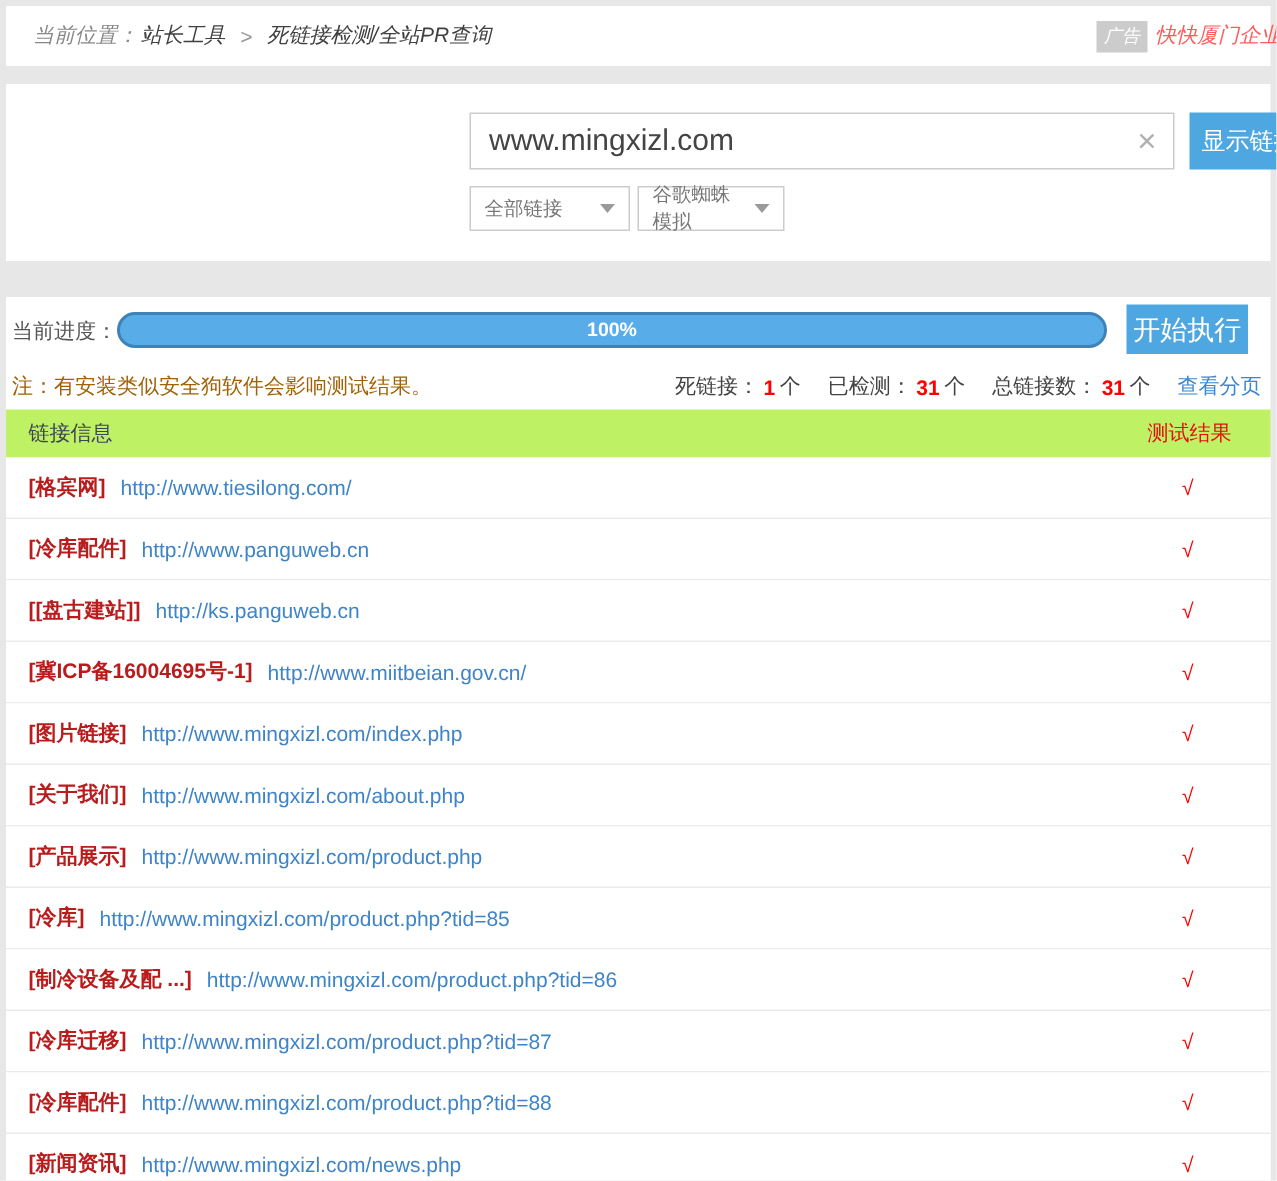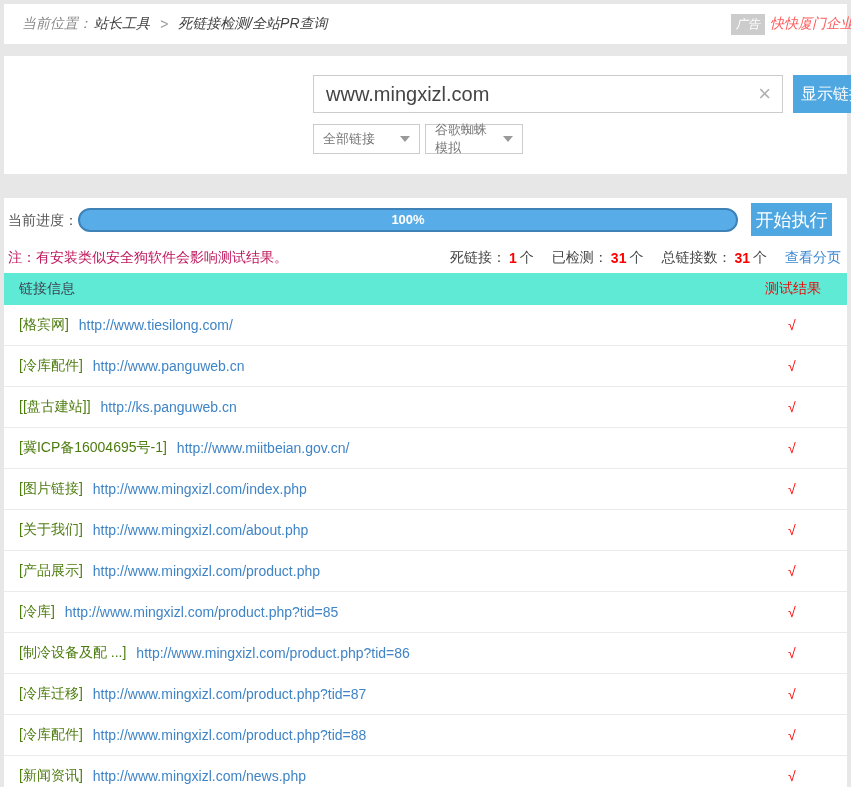--- a/index.html
+++ b/index.html
@@ -36,34 +36,34 @@
   .progress-row { position:relative; height:44px; }
   .progress-label { position:absolute; left:4px; top:14px; font-size:14px; color:#555; }
   .progress-bar { position:absolute; left:74px; top:10px; width:660px; height:24px;
     border:2px solid #3e82b7; border-radius:12px; background:#58ade9; }
   .progress-text { display:block; text-align:center; line-height:20px; color:#fff; font-weight:bold; font-size:13px; }
   .start-btn { position:absolute; left:747px; top:5px; width:81px; height:33px; background:#4ea7e0;
     color:#fff; border:none; font-size:18px; cursor:pointer; font-family:inherit; }
 
   .status-row { position:relative; height:31px; display:flex; align-items:center; justify-content:space-between;
     padding:0 6px 0 4px; font-size:14px; }
-  .note { color:#be185d; }
+  .note { color:#a16207; }
   .stats { display:flex; align-items:center; white-space:nowrap;text-align:center; }
   .stat-label { color:#444; margin-left:18px; }
   .stat-num { color:#f00; font-weight:bold; margin:0 3px; }
   .stat-unit { color:#444; }
   .pagination-link { color:#3a87d0; text-decoration:none; margin-left:18px; cursor:pointer; }
 
-  .table-header { position:relative; height:32px; background:#5eead4; display:flex; align-items:center;
+  .table-header { position:relative; height:32px; background:#bef264; display:flex; align-items:center;
     padding-left:15px; font-size:14px; color:#3d4354; }
   .result-col { position:absolute; left:761px; color:#e80b0b; }
 
   .link-row { position:relative; height:41px; display:flex; align-items:center; padding-left:15px;
     border-bottom:1px solid #ebebeb; font-size:14px; background:#fff; }
-  .anchor { color:#4d7c0f; margin-right:10px; white-space:nowrap; }
+  .anchor { color:#b91c1c; margin-right:10px; white-space:nowrap;font-weight:bold; }
   .url { color:#3f84c6; text-decoration:none; cursor:pointer; white-space:nowrap; }
   .result { position:absolute; left:784px; color:#f00; font-size:14px; }
 </style>
 </head>
 <body>
 
 <div class="page">
 
   <div class="breadcrumb-bar">
     <span class="bc-label">当前位置：</span>

